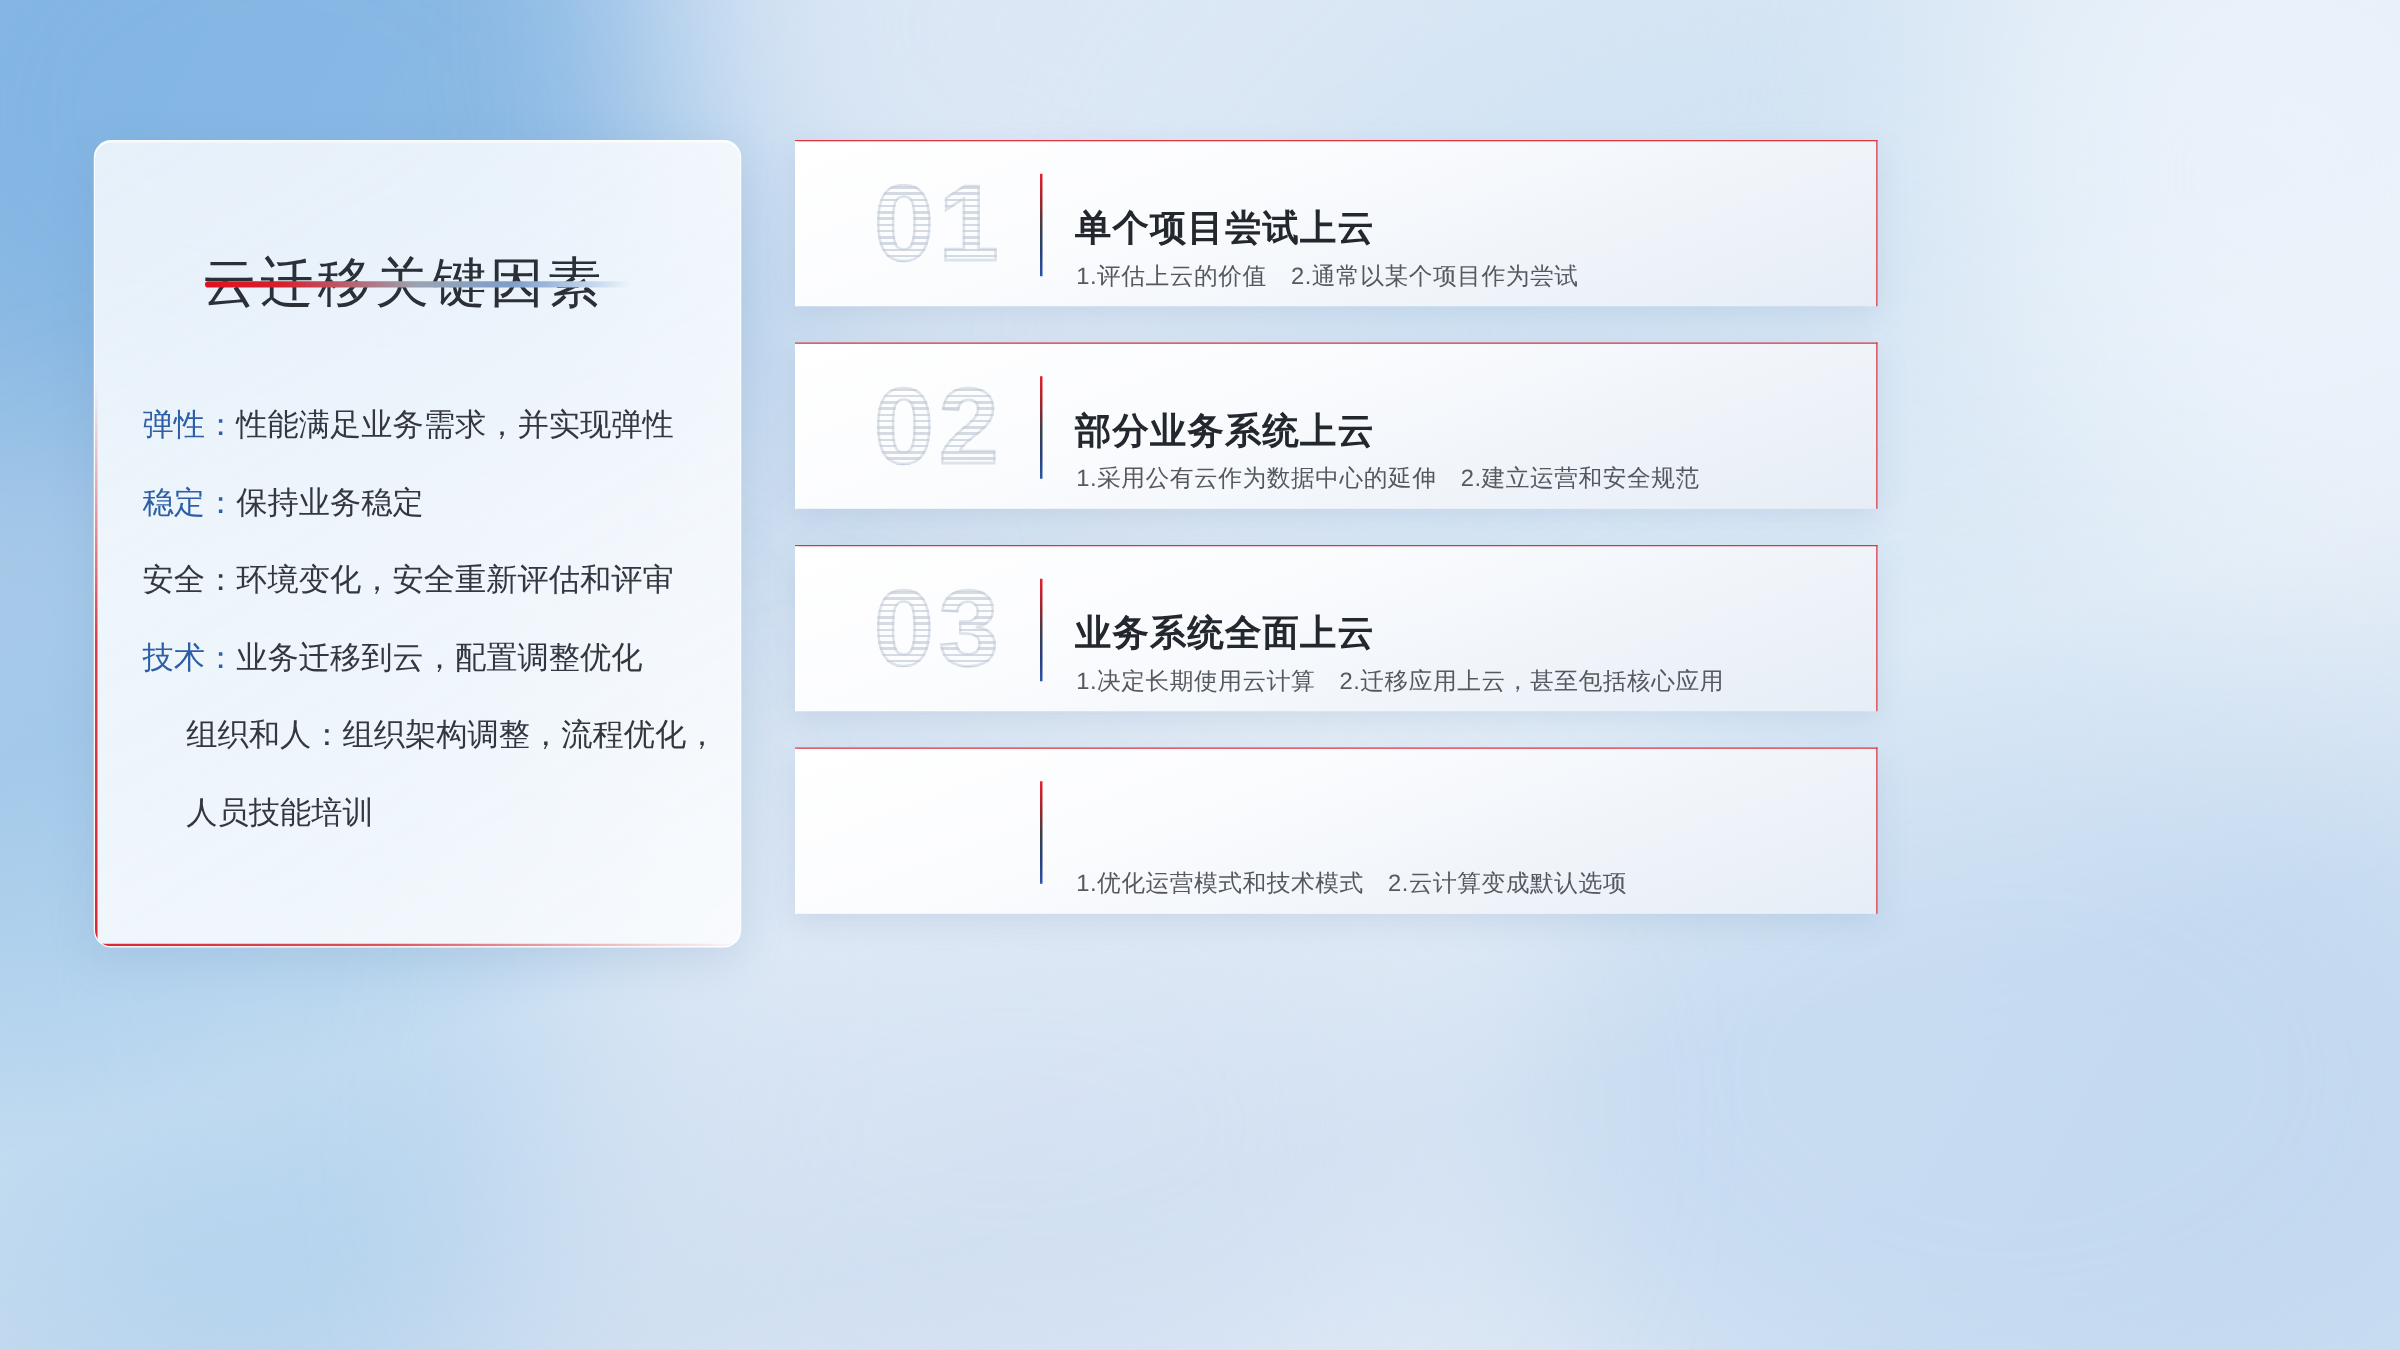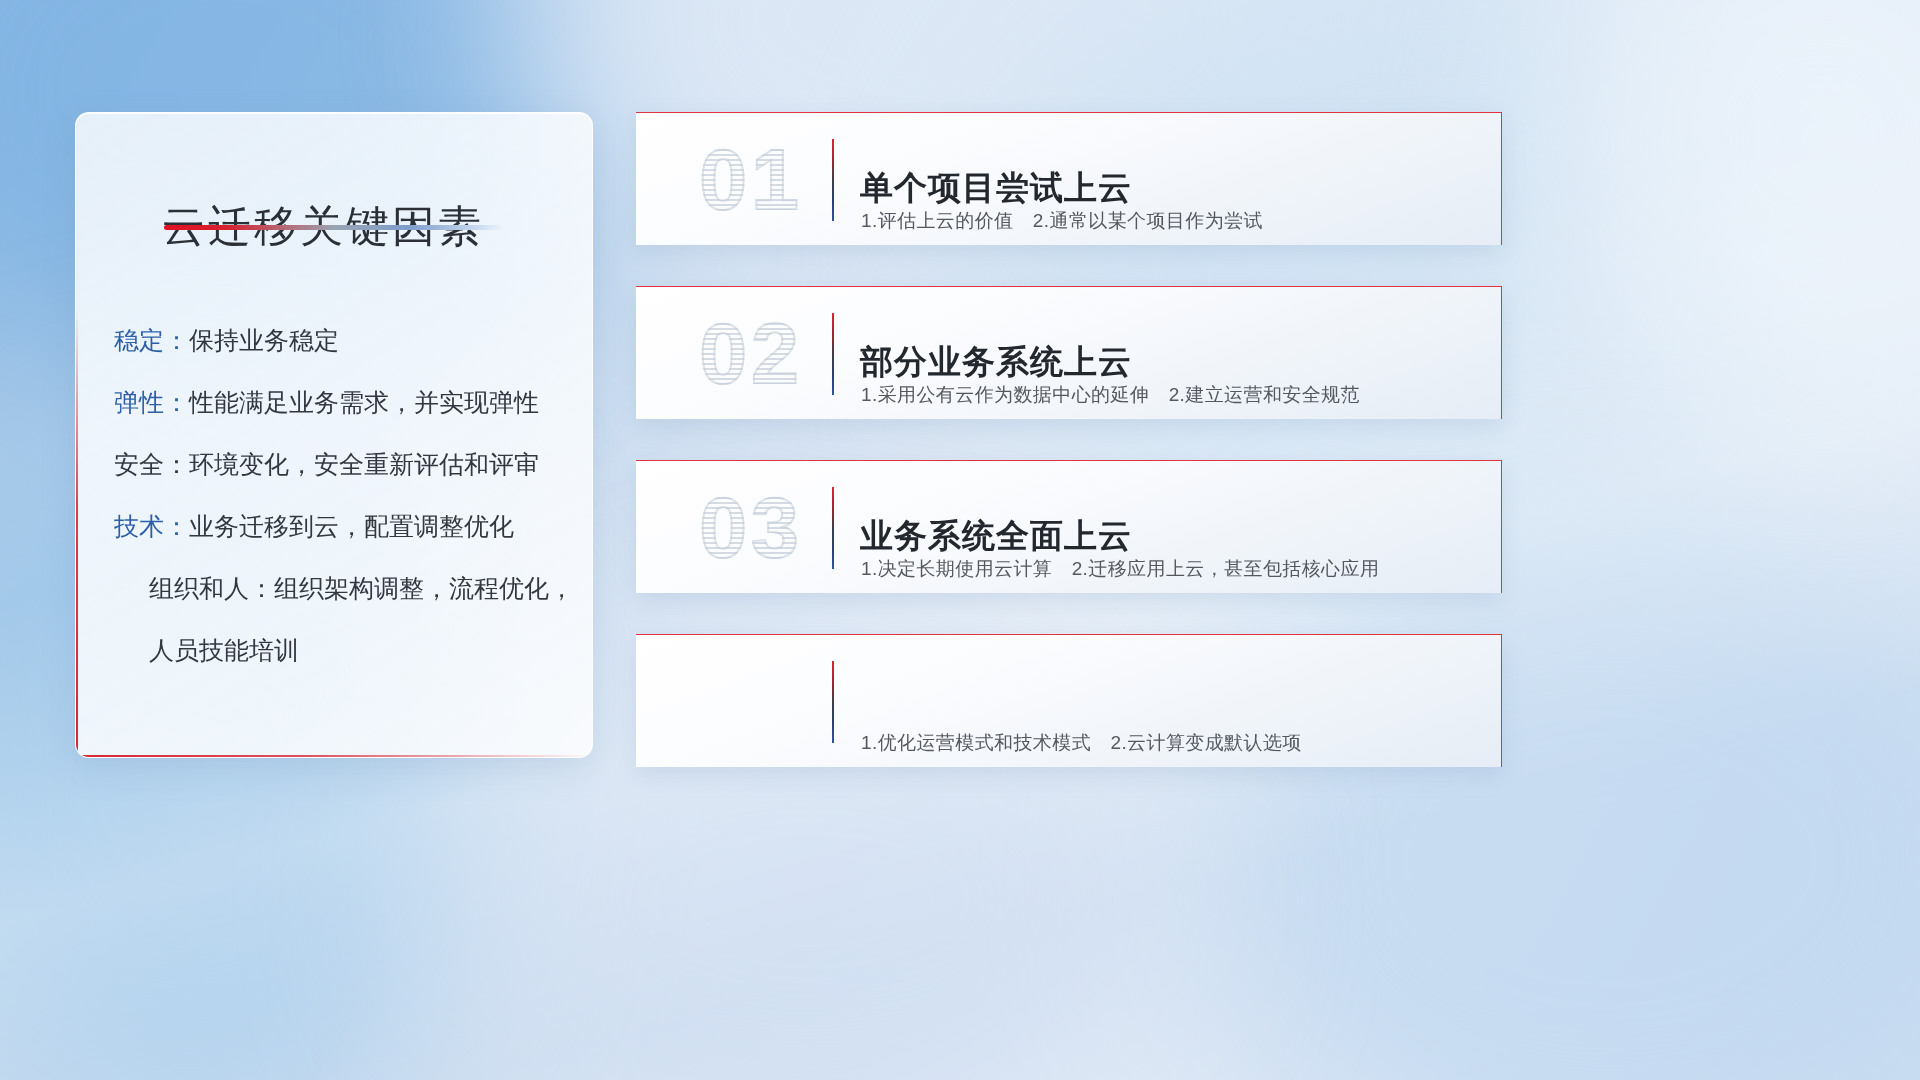--- a/index.html
+++ b/index.html
@@ -59,21 +59,21 @@
   .factor{
     font-size:25px;line-height:62px;color:#333740;white-space:nowrap;padding-left:8px;
   }
   .factor .key{color:#2d5fa8;}
   .factor.plain .key{color:#333740;}
   .factor.wrap{white-space:normal;line-height:62px;margin-left:35px;}
 
   
   #cards{position:absolute;left:636px;top:112px;width:866px;z-index:3;}
   .card{
-    position:relative;height:132px;margin-bottom:41px;
+    position:relative;height:132px;margin-bottom:29px;
     background:linear-gradient(160deg,#ffffff 0%,#fbfcfe 35%,#eef3f9 75%,#e6edf6 100%);
     border-top:1.5px solid #e0343f;
     border-right:1.5px solid #e0343f;
     box-shadow:0 8px 22px rgba(110,145,185,.18);
     overflow:hidden;
   }
   .card::before{
     content:"";position:absolute;left:0;top:0;bottom:0;width:3px;
     background:linear-gradient(180deg,rgba(255,255,255,.95),rgba(255,255,255,.35));
   }
@@ -92,21 +92,21 @@
     display:flex;align-items:center;justify-content:center;
     opacity:.55;
     user-select:none;
   }
   .card-divider{
     position:absolute;left:196px;top:26px;width:2px;height:82px;
     background:linear-gradient(180deg,#e0242f 0%,#a1252f 26%,#3a3f49 52%,#2a3f78 76%,#2b55a8 100%);
   }
   .card-title{
     position:absolute;left:224px;top:26px;
-    font-size:33px;font-weight:700;color:#23272e;letter-spacing:1px;white-space:nowrap;
+    font-size:29px;font-weight:700;color:#23272e;letter-spacing:1px;white-space:nowrap;
   }
   .card-desc{
     position:absolute;left:225px;top:76px;
     font-size:19px;color:#55595f;white-space:nowrap;letter-spacing:.4px;
   }
 </style>
 </head>
 <body>
 
 <div id="bg">
@@ -119,24 +119,24 @@
   <div class="bg-blob blob6"></div>
   <div class="bg-blob blob7"></div>
   <div class="bg-sheen"></div>
 </div>
 
 <section id="left-panel">
   <h1 class="panel-title">云迁移关键因素</h1>
   <div class="title-rule"></div>
   <div class="factor-list">
     <div class="factor">
-      <span class="key">稳定：</span><span class="val">保持业务稳定</span>
+      <span class="key">弹性：</span><span class="val">性能满足业务需求，并实现弹性</span>
     </div>
     <div class="factor">
-      <span class="key">弹性：</span><span class="val">性能满足业务需求，并实现弹性</span>
+      <span class="key">稳定：</span><span class="val">保持业务稳定</span>
     </div>
     <div class="factor plain">
       <span class="key">安全：</span><span class="val">环境变化，安全重新评估和评审</span>
     </div>
     <div class="factor">
       <span class="key">技术：</span><span class="val">业务迁移到云，配置调整优化</span>
     </div>
     <div class="factor plain wrap">
       <span class="key">组织和人：</span><span class="val">组织架构调整，流程优化，人员技能培训</span>
     </div>

